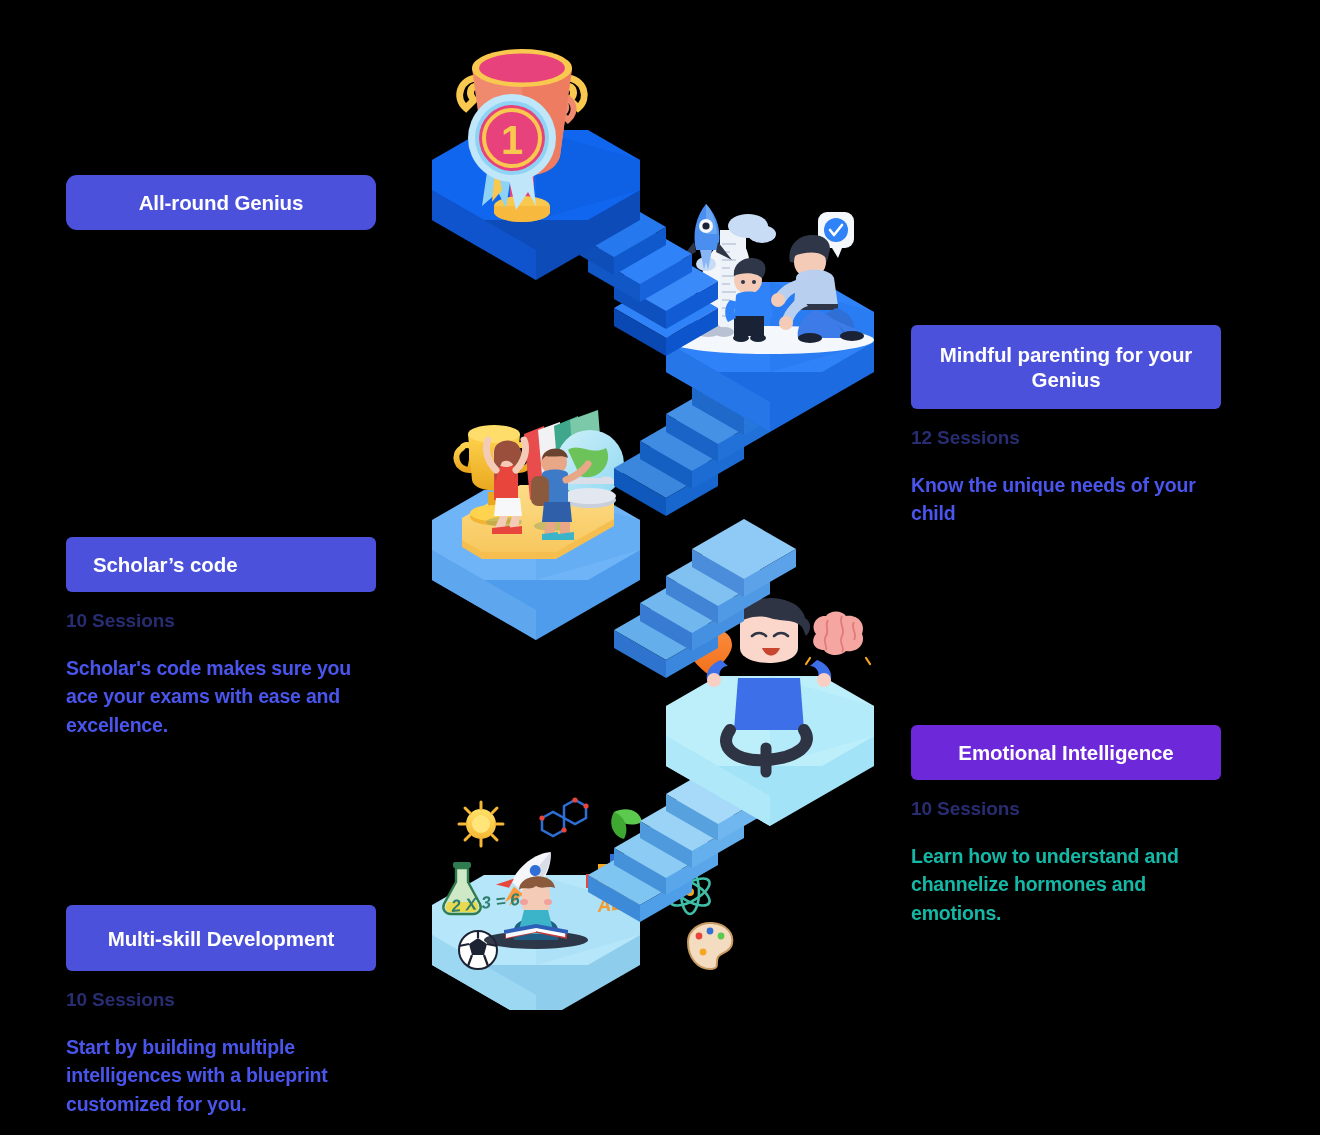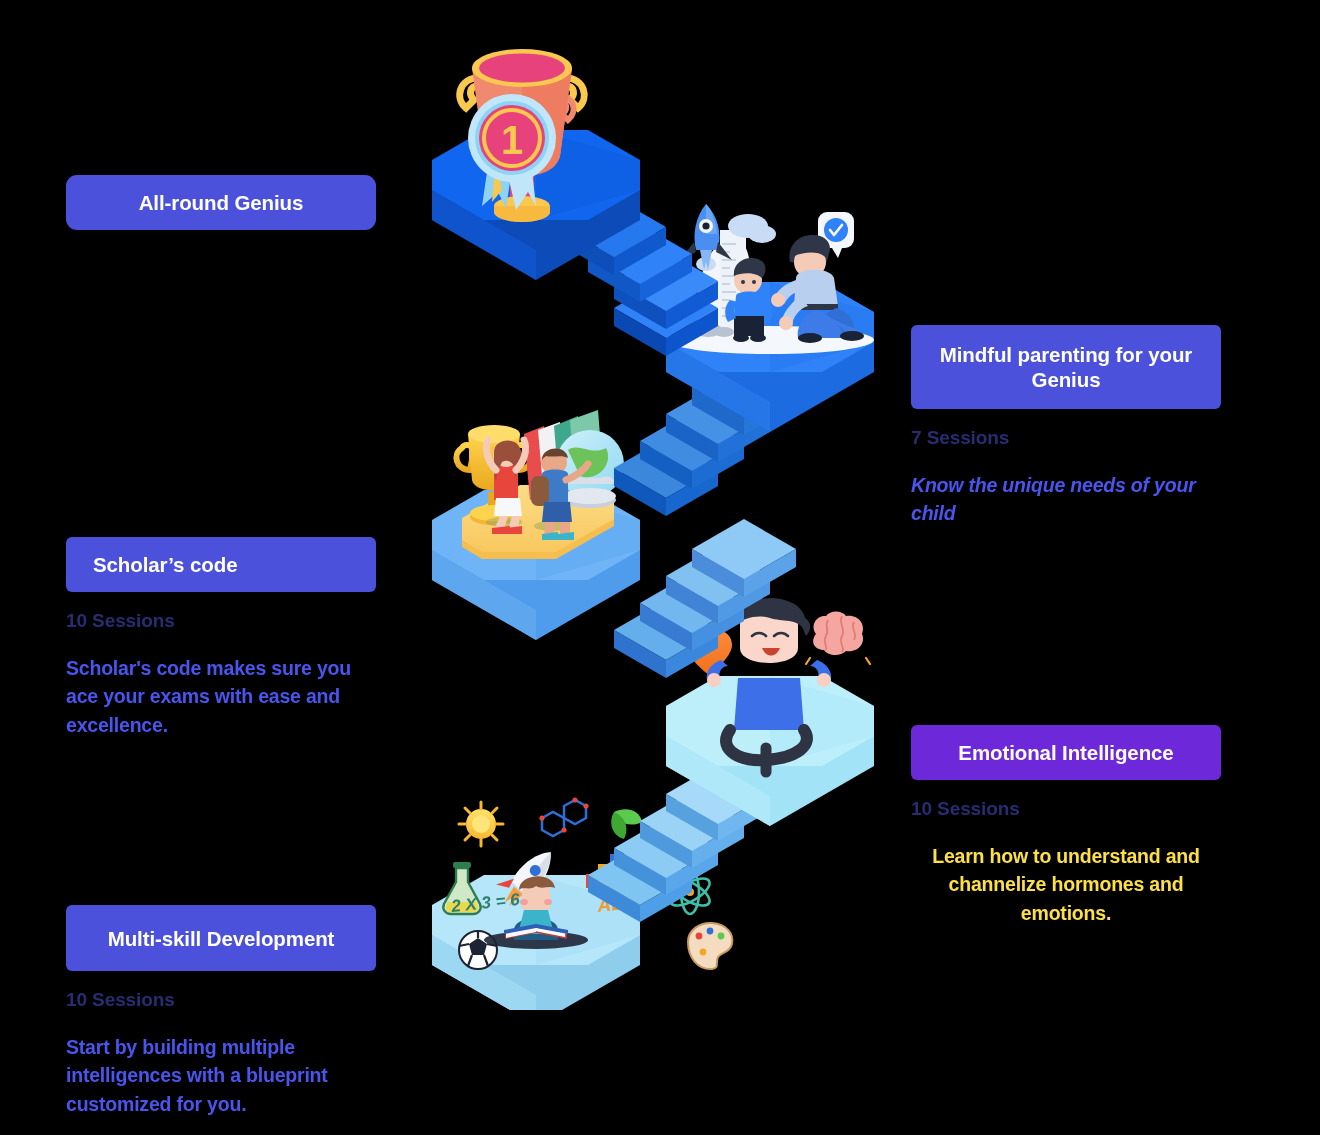--- a/index.html
+++ b/index.html
@@ -573,34 +573,34 @@
 
   </svg>
   </div>
 
   <div class="step-block" id="block-allround">
     <div class="pill" style="background: rgb(75, 81, 219); color: rgb(255, 255, 255); border-radius: 11px;">All-round Genius</div>
   </div>
 
   <div class="step-block" id="block-mindful">
     <div class="pill" style="background: rgb(75, 81, 219); color: rgb(255, 255, 255);">Mindful parenting for your Genius</div>
-    <div class="sessions" style="color: rgb(40, 44, 112);">7 Sessions</div>
-    <div class="desc" style="color: rgb(74, 85, 238); font-style: italic;">Know the unique needs of your child</div>
+    <div class="sessions" style="color: rgb(40, 44, 112);">12 Sessions</div>
+    <div class="desc" style="color: rgb(74, 85, 238);">Know the unique needs of your child</div>
   </div>
 
   <div class="step-block" id="block-scholar">
     <div class="pill" style="background: rgb(75, 81, 219); color: rgb(255, 255, 255);">Scholar’s code</div>
     <div class="sessions" style="color: rgb(40, 44, 112);">10 Sessions</div>
     <div class="desc" style="color: rgb(74, 85, 238);">Scholar's code makes sure you ace your exams with ease and excellence.</div>
   </div>
 
   <div class="step-block" id="block-emotional">
     <div class="pill" style="background: #6d28d9; color: rgb(255, 255, 255);">Emotional Intelligence</div>
     <div class="sessions" style="color: rgb(40, 44, 112);">10 Sessions</div>
-    <div class="desc" style="color: #fde047; text-align: center;">Learn how to understand and channelize hormones and emotions.</div>
+    <div class="desc" style="color: #14b8a6;">Learn how to understand and channelize hormones and emotions.</div>
   </div>
 
   <div class="step-block" id="block-multiskill">
     <div class="pill" style="background: rgb(75, 81, 219); color: rgb(255, 255, 255);">Multi-skill Development</div>
     <div class="sessions" style="color: rgb(40, 44, 112);">10 Sessions</div>
     <div class="desc" style="color: rgb(74, 85, 238);">Start by building multiple intelligences with a blueprint customized for you.</div>
   </div>
 
 </div>
 

